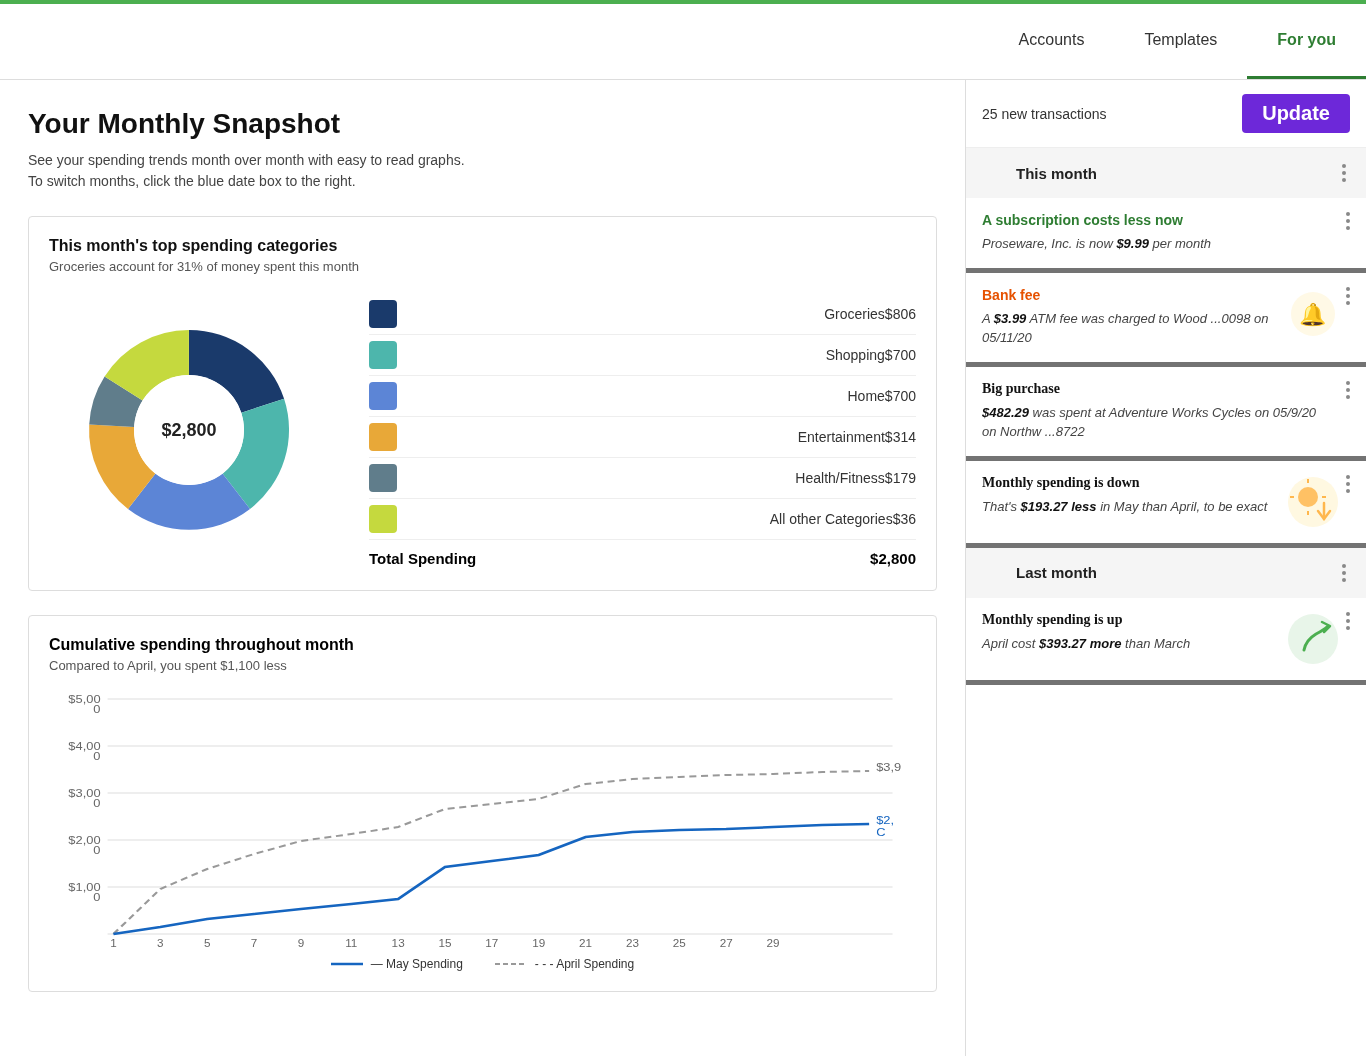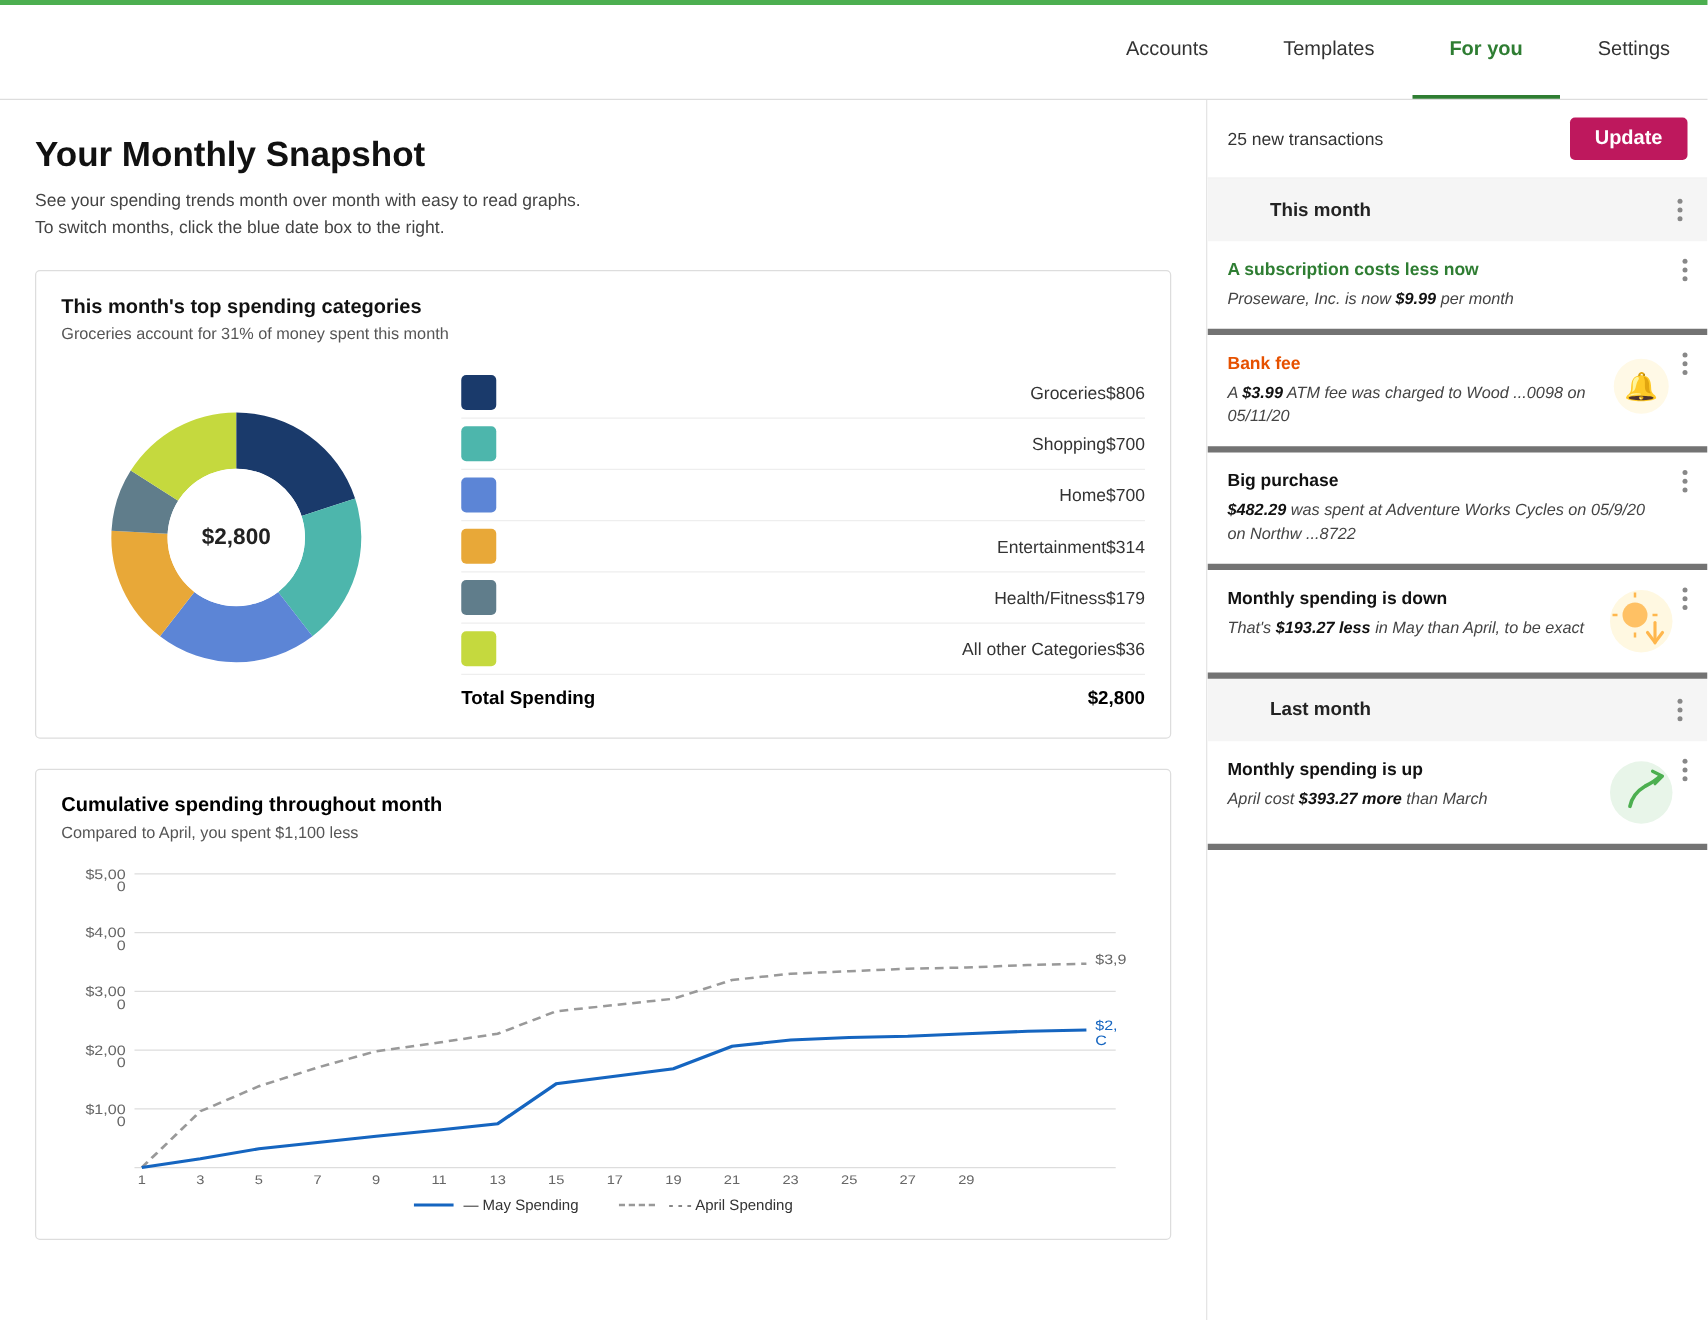--- a/index.html
+++ b/index.html
@@ -194,26 +194,26 @@
       padding: 14px 16px;
       border-bottom: 1px solid #eee;
     }
 
     .new-transactions-text {
       font-size: 14px;
       color: #333;
     }
 
     .update-btn {
-      background: #be185d;
+      background: #6d28d9;
       color: #fff;
       border: none;
       border-radius: 4px;
       padding: 8px 20px;
-      font-size: 16px;
+      font-size: 20px;
       font-weight: 600;
       cursor: pointer;
     }
 
     .section-header {
       display: flex;
       align-items: center;
       justify-content: space-between;
       padding: 12px 16px;
       background: #f5f5f5;
@@ -257,21 +257,21 @@
     }
 
     .insight-title {
       font-size: 14px;
       font-weight: 600;
       margin-bottom: 6px;
     }
 
     .insight-title.green { color: #2e7d32; }
     .insight-title.orange { color: #e65100; }
-    .insight-title.black { color: #111; }
+    .insight-title.black { color: #111; font-family: Liberation Serif, serif; }
 
     .insight-body {
       font-size: 13px;
       color: #444;
       line-height: 1.5;
       font-style: italic;
     }
 
     .insight-body strong { color: #111; font-weight: 700; }
 
@@ -304,21 +304,20 @@
     svg text { font-family: 'Segoe UI', Arial, sans-serif; }
   </style>
 </head>
 <body>
 
 <div id="top-bar">
   <div class="nav-tabs-right">
     <div class="nav-tab">Accounts</div>
     <div class="nav-tab">Templates</div>
     <div class="nav-tab active">For you</div>
-    <div class="nav-tab">Settings</div>
   </div>
 </div>
 
 <div id="main-layout">
 
   <div id="left-panel">
     <h1 class="page-title">Your Monthly Snapshot</h1>
     <div class="page-subtitle">
       <span>See your spending trends month over month with easy to read graphs.</span><br>
       <span>To switch months, click the blue date box to the right.</span>

